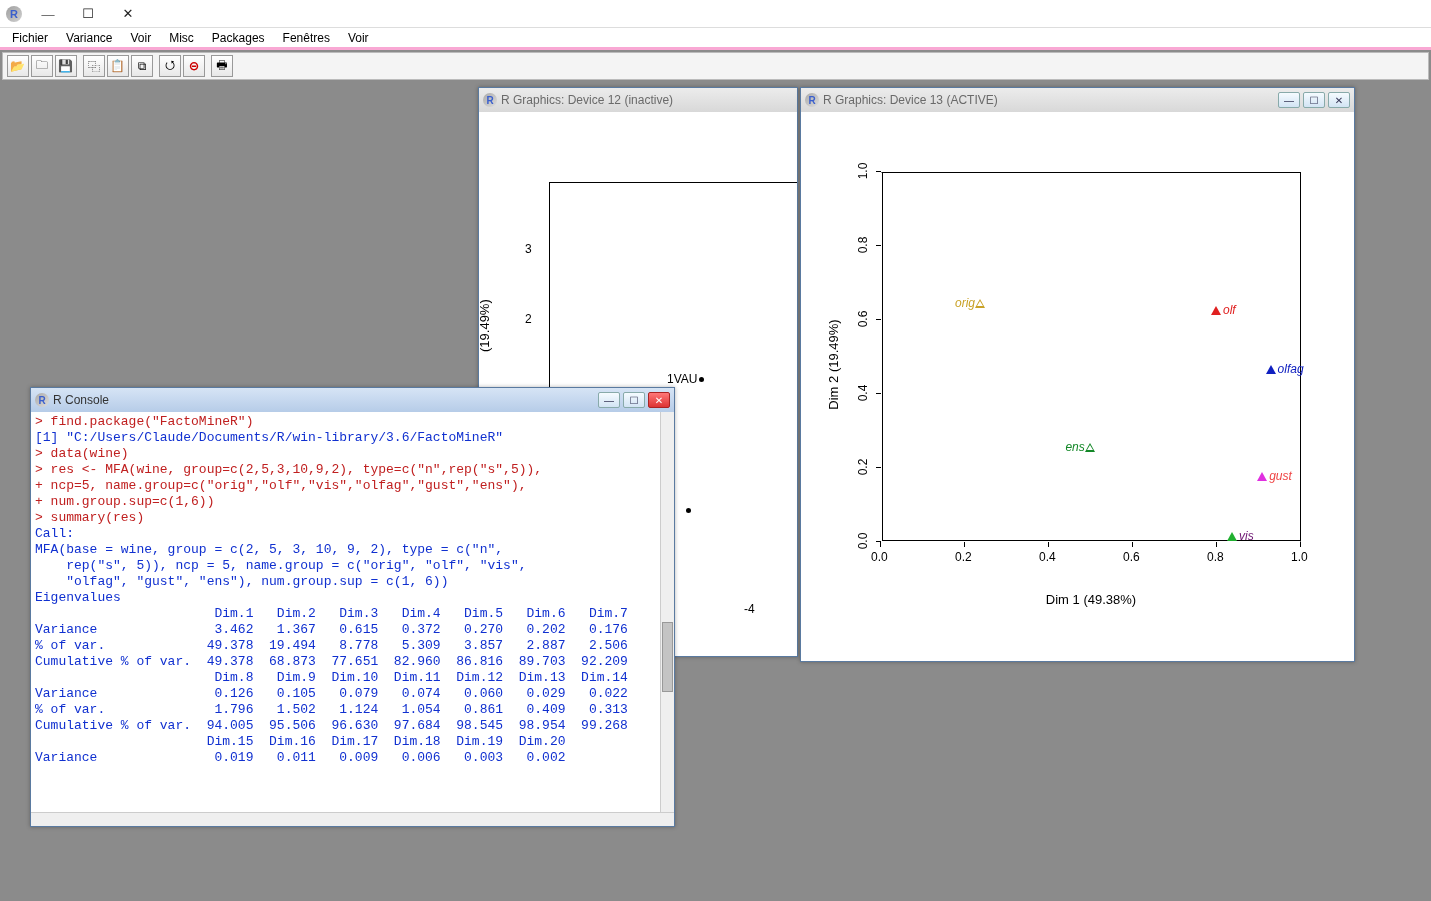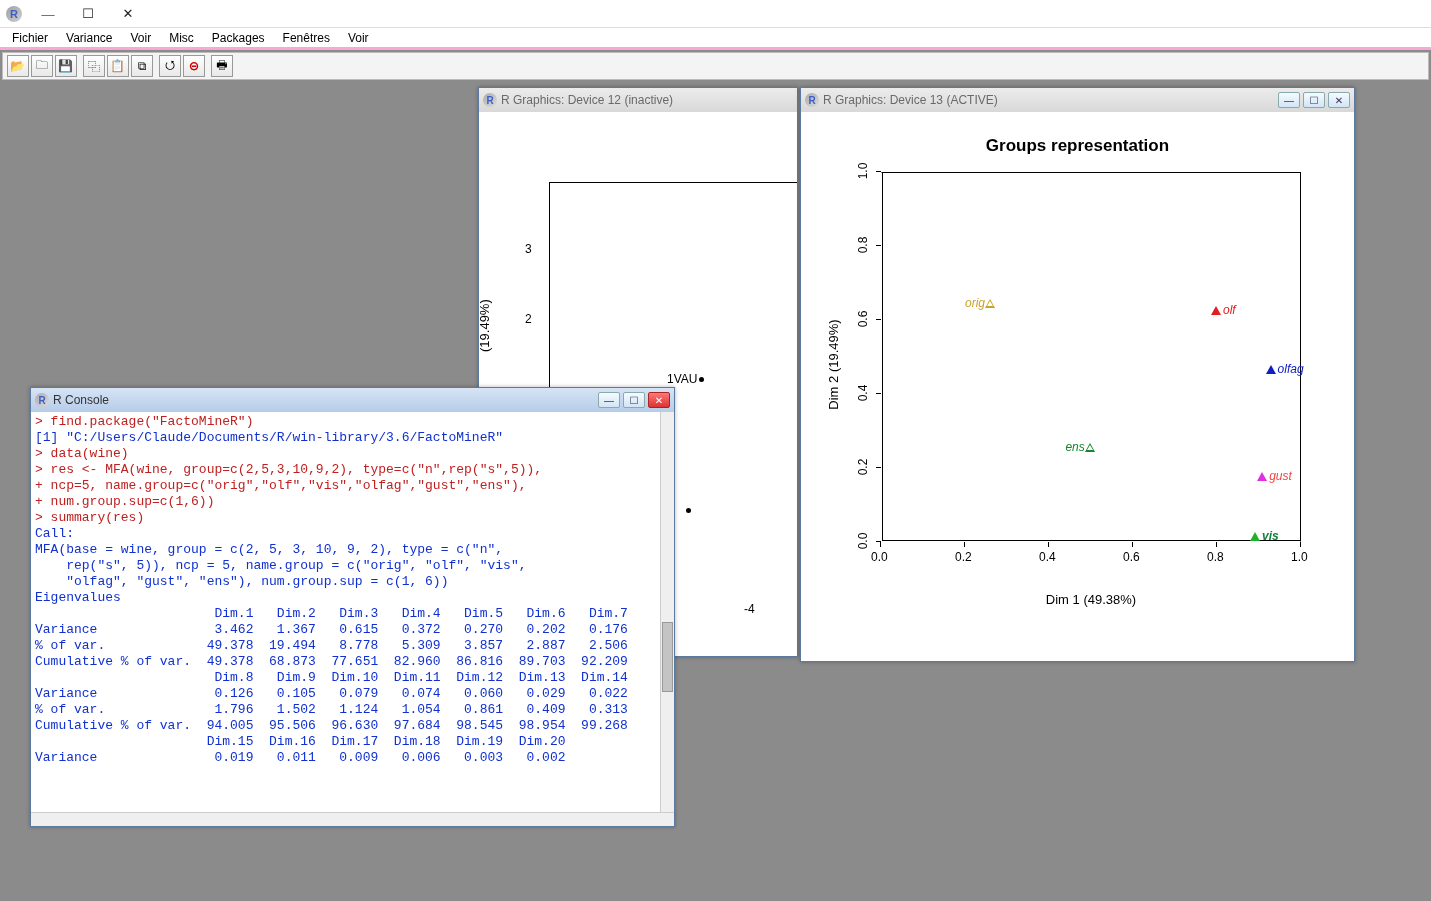--- a/index.html
+++ b/index.html
@@ -198,21 +198,20 @@
     <div class="subtitle sub-inactive">
       <span class="r-logo-s">R</span>
       <span class="txt">R Graphics: Device 13 (ACTIVE)</span>
       <div class="ctrls">
         <div class="cb">—</div>
         <div class="cb">☐</div>
         <div class="cb">✕</div>
       </div>
     </div>
     <div class="plot-area" id="gfx13plot">
-      <div class="axis-label chart-title" style="left:0;right:0;top:24px;text-align:center">Groups representation</div>
 
       <div id="pbox" class="plot-box" style="left:80px; top:60px; width:420px; height:370px;
                   border-top:1px solid #000; border-right:1px solid #000;">
 
         <div style="position:absolute;left:0;right:0;bottom:0;border-bottom:1px dashed #000"></div>
         <div style="position:absolute;top:0;bottom:0;left:0;border-left:1px dashed #000"></div>
 
         <div style="position:absolute;left:0;top:0;bottom:0;border-left:1px solid #000"></div>
         <div style="position:absolute;left:0;right:0;bottom:0;border-bottom:1px solid #000"></div>
       </div>
@@ -237,26 +236,26 @@
         <div style="position: absolute; top: 355px; left: 75px; height: 1px; width: 5px; background: rgb(0, 0, 0);"></div>
         <div class="tick-lbl" style="position: absolute; transform: rotate(-90deg); left: 54px; top: 348px;">0.2</div>
         <div style="position: absolute; top: 281px; left: 75px; height: 1px; width: 5px; background: rgb(0, 0, 0);"></div>
         <div class="tick-lbl" style="position: absolute; transform: rotate(-90deg); left: 54px; top: 274px;">0.4</div>
         <div style="position: absolute; top: 207px; left: 75px; height: 1px; width: 5px; background: rgb(0, 0, 0);"></div>
         <div class="tick-lbl" style="position: absolute; transform: rotate(-90deg); left: 54px; top: 200px;">0.6</div>
         <div style="position: absolute; top: 133px; left: 75px; height: 1px; width: 5px; background: rgb(0, 0, 0);"></div>
         <div class="tick-lbl" style="position: absolute; transform: rotate(-90deg); left: 54px; top: 126px;">0.8</div>
         <div style="position: absolute; top: 59px; left: 75px; height: 1px; width: 5px; background: rgb(0, 0, 0);"></div>
         <div class="tick-lbl" style="position: absolute; transform: rotate(-90deg); left: 54px; top: 52px;">1.0</div>
-        <div class="grp-pt" style="left: 162px; top: 183.5px; color: rgb(201, 162, 39);"><span style="margin-left: 2px;">orig</span><span class="tri-outline" style="border-bottom-color: rgb(201, 162, 39);"></span></div>
+        <div class="grp-pt" style="left: 152px; top: 183.5px; color: rgb(201, 162, 39);"><span style="margin-left: 2px;">orig</span><span class="tri-outline" style="border-bottom-color: rgb(201, 162, 39);"></span></div>
         <div class="grp-pt" style="left: 410px; top: 190.9px; color: rgb(224, 32, 32);"><span class="tri" style="border-bottom-color: rgb(224, 32, 32);"></span><span style="margin-left: 2px;">olf</span></div>
         <div class="grp-pt" style="left: 464.6px; top: 250.1px; color: rgb(16, 32, 192);"><span class="tri" style="border-bottom-color: rgb(16, 32, 192);"></span><span style="margin-left: 2px;">olfag</span></div>
         <div class="grp-pt" style="left: 262.4px; top: 327.8px; color: rgb(20, 136, 40);"><span style="margin-left: 2px;">ens</span><span class="tri-outline" style="border-bottom-color: rgb(20, 136, 40);"></span></div>
         <div class="grp-pt" style="left: 456.2px; top: 357px; color: #ef4444;"><span class="tri" style="border-bottom-color: rgb(224, 48, 224);"></span><span style="margin-left: 2px;">gust</span></div>
-        <div class="grp-pt" style="left: 449px; top: 416.6px; color: #15803d; font-weight: bold;"><span class="tri" style="border-bottom-color: rgb(32, 176, 48);"></span><span style="margin-left: 2px;">vis</span></div>
+        <div class="grp-pt" style="left: 426px; top: 416.6px; color: #701a75;"><span class="tri" style="border-bottom-color: rgb(32, 176, 48);"></span><span style="margin-left: 2px;">vis</span></div>
       </div>
   </div>
 
   <div class="subwin" style="left:30px; top:305px; width:645px; height:440px;">
     <div class="subtitle sub-active">
       <span class="r-logo-s">R</span>
       <span class="txt">R Console</span>
       <div class="ctrls">
         <div class="cb">—</div>
         <div class="cb">☐</div>

